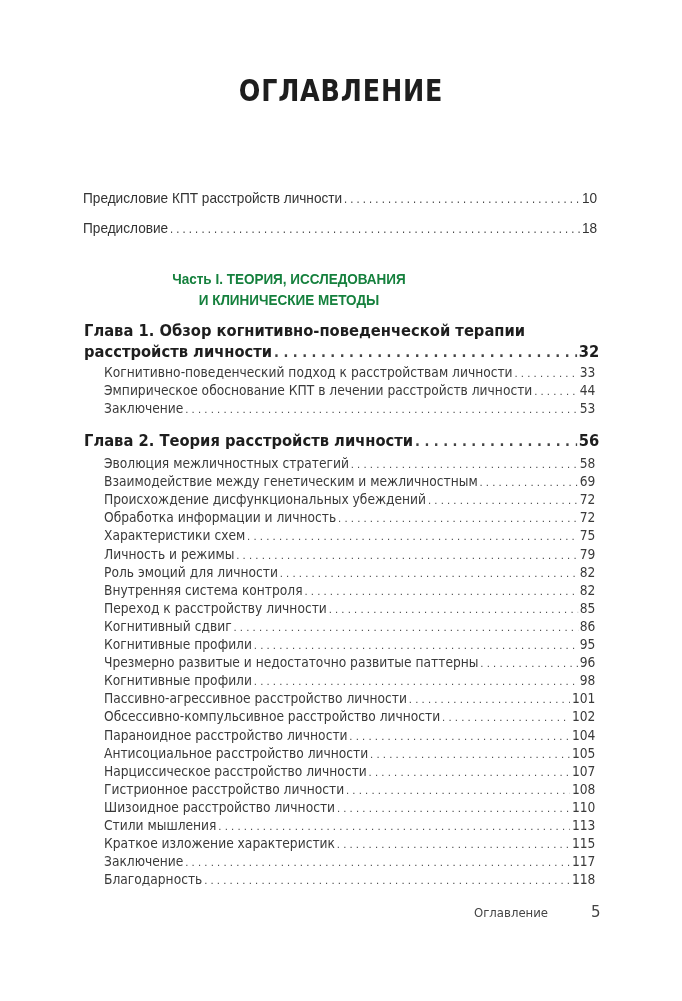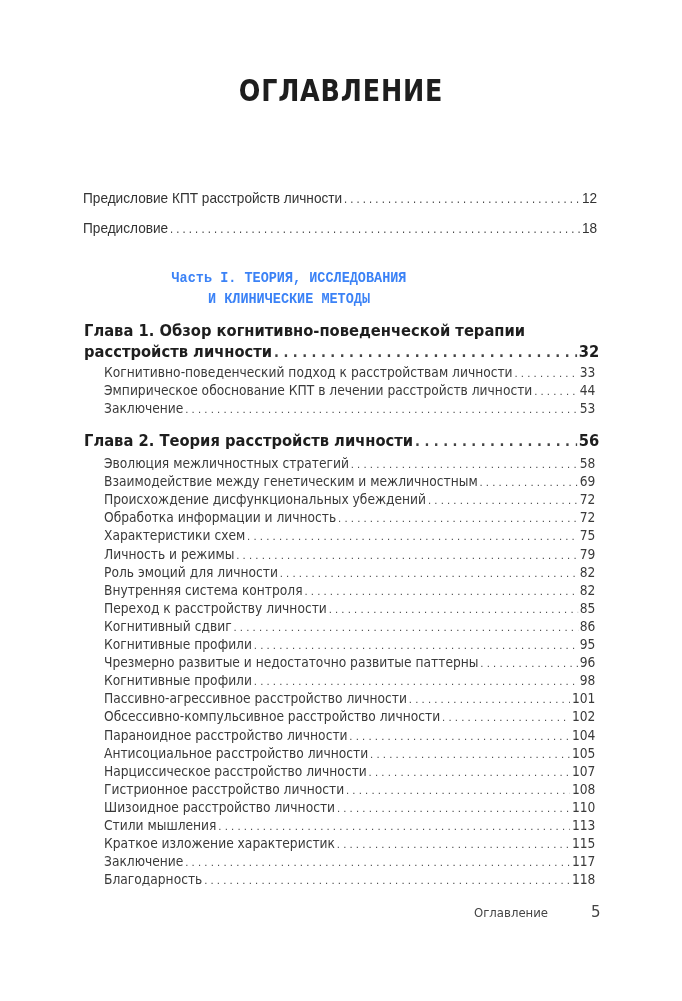--- a/index.html
+++ b/index.html
@@ -27,22 +27,22 @@
     content: ". . . . . . . . . . . . . . . . . . . . . . . . . . . . . . . . . . . . . . . . . . . . . . . . . . . . . . . . . . . . . . . . . . . . . . . . . . . . . . . . . . . . . . . . . . . . . . . . . . . . . . . . . . . . . . . . . . . . . . . . . . . . . . . . . . . . . . . . . . . . . . .";
     letter-spacing: 0;
   }
   .toc-line .page { flex: 0 0 auto; text-align: right; }
 
   .front { left: 83px; width: 514px; font-size: 14.5px; color: #333; transform: scaleX(0.94); transform-origin: left; width: 547px; }
   .front .leader { font-size: 12px; }
 
   .part-heading {
     position: absolute; left: 0; width: 578px; text-align: center;
-    font-weight: bold; font-size: 15px; color: #3b82f6; line-height: 21px;
-    font-family: Liberation Mono, monospace;
+    font-weight: bold; font-size: 15px; color: #15803d; line-height: 21px;
+    font-family: Liberation Sans, sans-serif;
   }
   .part-heading span { display: block; transform: scaleX(0.9); }
 
   .chapter-title {
     position: absolute; left: 84px; font-weight: bold; font-size: 16px;
     color: #1e1e1e; font-family: "DejaVu Sans", sans-serif;
     transform: scaleX(0.92); transform-origin: left; white-space: nowrap;
   }
   .chapter-line {
     left: 84px; width: 560px; font-weight: bold; font-size: 16px; color: #1e1e1e;
@@ -70,21 +70,21 @@
 </head>
 <body>
 
 <div>
 
   <h1 class="page-title" style="margin:0;">ОГЛАВЛЕНИЕ</h1>
 
   <div class="toc-line front" style="top:190px;">
     <span class="label">Предисловие КПТ расстройств личности</span>
     <span class="leader"></span>
-    <span class="page">12</span>
+    <span class="page">10</span>
   </div>
   <div class="toc-line front" style="top:220px;">
     <span class="label">Предисловие</span>
     <span class="leader"></span>
     <span class="page">18</span>
   </div>
 
   <div class="part-heading" style="top:268px;">
     <span>Часть I. ТЕОРИЯ, ИССЛЕДОВАНИЯ</span>
     <span>И КЛИНИЧЕСКИЕ МЕТОДЫ</span>

